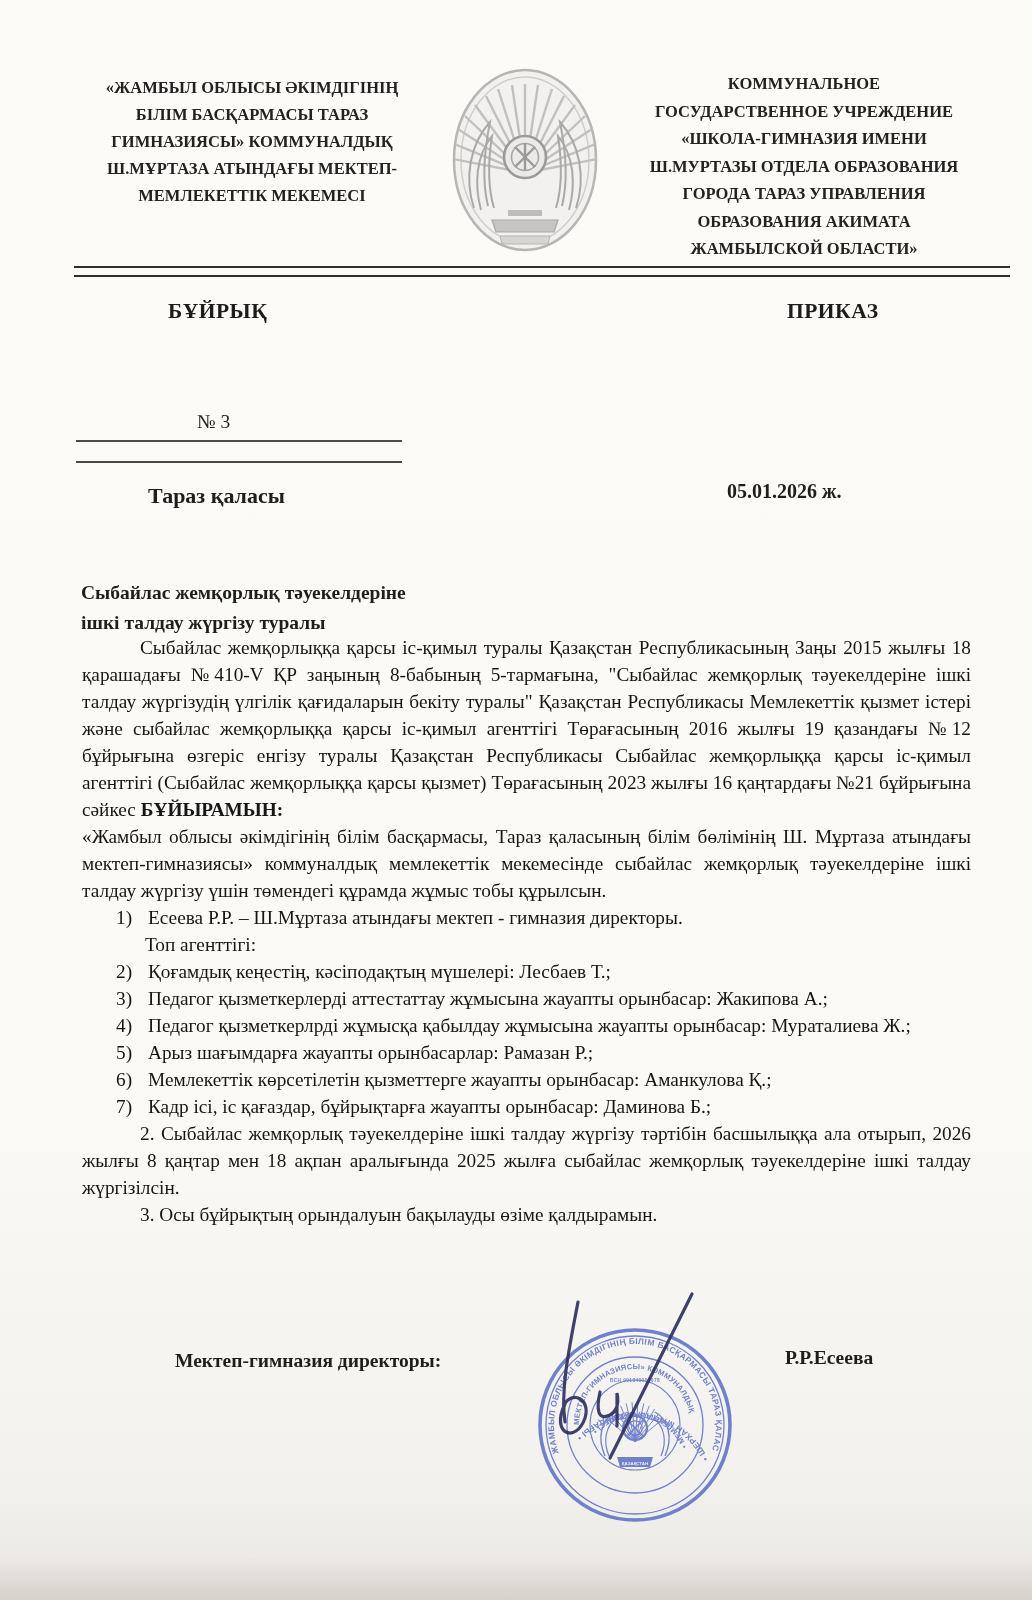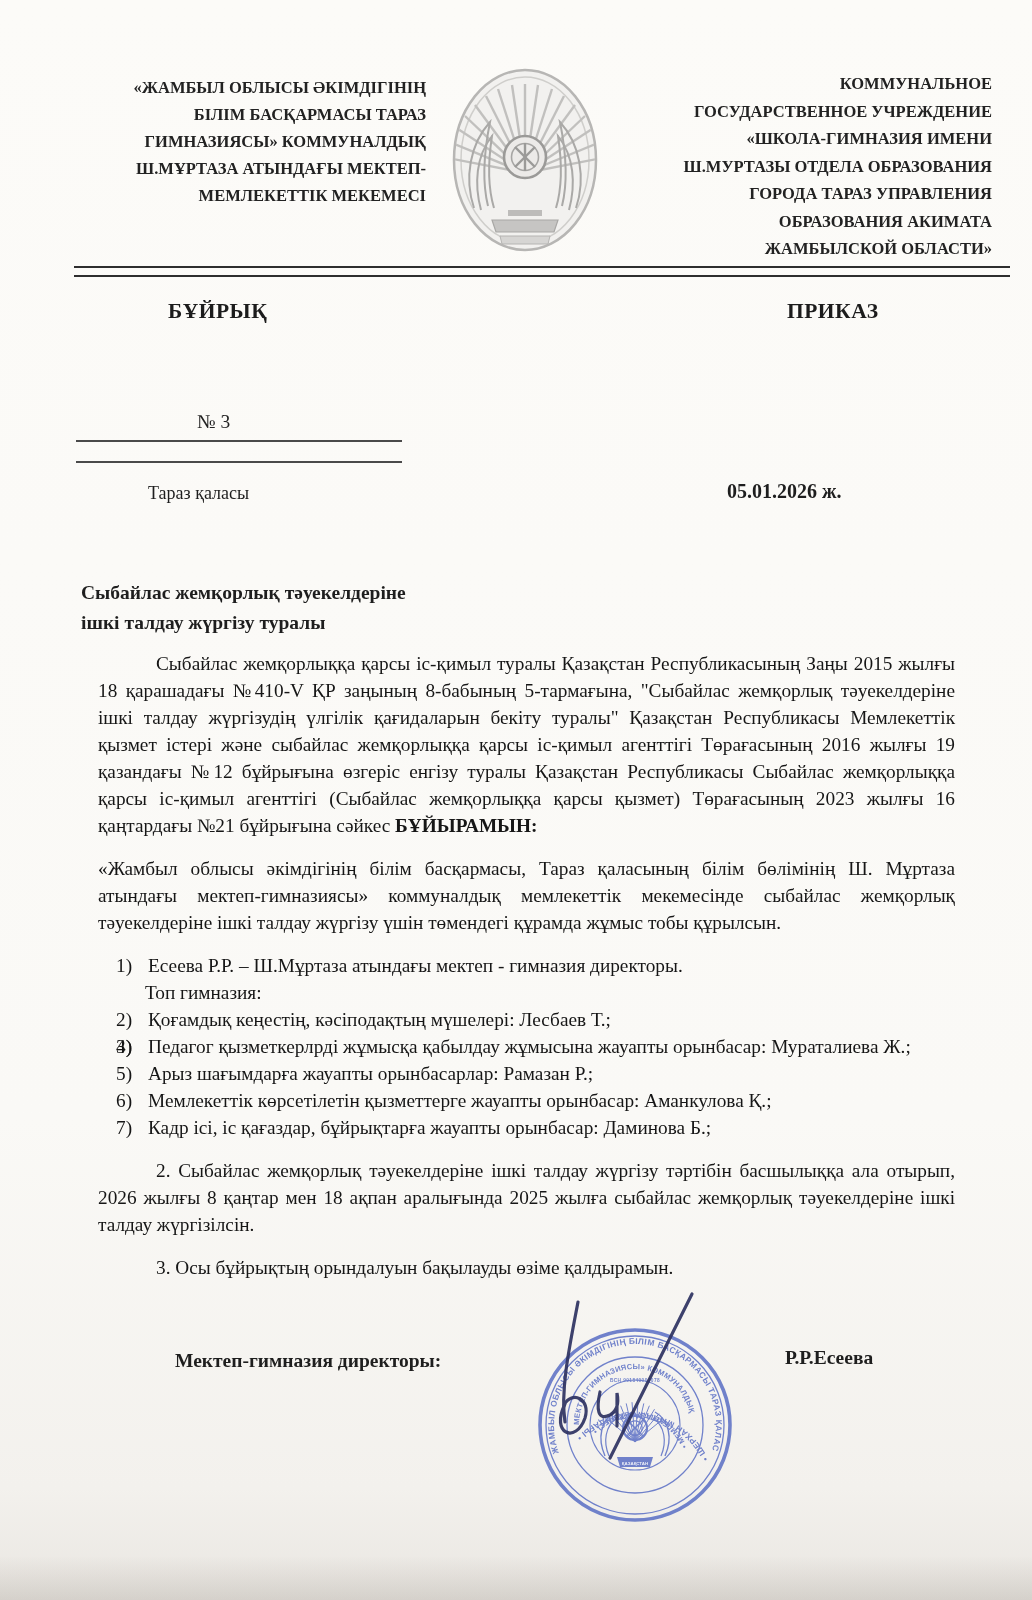--- a/index.html
+++ b/index.html
@@ -7,40 +7,40 @@
     position:relative;
     width:1032px;height:1600px;
     margin:0 auto;
     background:linear-gradient(180deg,#fcfbf8 0%,#faf9f6 70%,#f3f1ed 93%,#e9e6e1 100%);
     font-family:"Liberation Serif","DejaVu Serif",serif;
     color:#1e1e1e;
     overflow:hidden;
   }
   .abs{position:absolute;}
   
-  .hdr{font-weight:bold;text-align:right;font-size:16.5px;line-height:27px;color:#222;}
+  .hdr{font-weight:bold;text-align:center;font-size:16.5px;line-height:27px;color:#222;}
   .hdr-left{left:78px;top:74px;width:348px;}
   .hdr-right{left:616px;top:70px;width:376px;line-height:27.5px;}
   .emblem-box{left:448px;top:60px;width:154px;height:196px;}
   .rule-double{left:74px;top:266px;width:936px;height:7px;
     border-top:2.5px solid #2e2e2e;border-bottom:2.5px solid #2e2e2e;}
   .order-title{font-weight:bold;font-size:21.5px;letter-spacing:.5px;color:#1c1c1c;}
   .t-kk{left:168px;top:299px;}
   .t-ru{left:787px;top:299px;}
   .doc-number{left:197px;top:411px;font-size:19.5px;color:#222;}
   .num-line{left:76px;width:326px;border-top:2px solid #4a4a4a;height:0;}
   .nl1{top:440px;}
   .nl2{top:461px;}
-  .city{left:148px;top:483px;font-weight:normal;font-size:18px;}
+  .city{left:148px;top:483px;font-weight:bold;font-size:22px;}
   .date{left:727px;top:480px;font-weight:bold;font-size:20px;}
   .subject{left:81px;top:556px;font-weight:bold;font-size:19.5px;line-height:30px;margin-top:22px;}
   
   .body-block{left:82px;top:634px;width:889px;font-size:19.3px;line-height:27px;
     text-align:justify;color:#161616;}
-  .body-block p{margin:16px;}
+  .body-block p{margin:0;}
   .ind{text-indent:58px;}
   .lbl-line{margin-left:63px;text-align:left;}
   .li{position:relative;padding-left:66px;text-align:justify;}
   .li .num{position:absolute;left:34px;top:0;}
   
   .sig-label{left:175px;top:1350px;font-weight:bold;font-size:19.5px;}
   .sig-name{left:785px;top:1347px;font-weight:bold;font-size:19.5px;}
   .stamp-box{left:535px;top:1316px;width:200px;height:218px;opacity:.88;}
   .autograph-box{left:520px;top:1286px;width:210px;height:195px;}
   .shadow-bottom{left:0;top:1556px;width:1032px;height:44px;
@@ -130,23 +130,23 @@
 
   <div class="abs subject">
     <div>Сыбайлас жемқорлық тәуекелдеріне</div>
     <div>ішкі талдау жүргізу туралы</div>
   </div>
 
   <div class="abs body-block">
     <p class="ind"><span>Сыбайлас жемқорлыққа қарсы іс-қимыл туралы Қазақстан Республикасының Заңы 2015 жылғы 18 қарашадағы №410-V ҚР заңының 8-бабының 5-тармағына, "Сыбайлас жемқорлық тәуекелдеріне ішкі талдау жүргізудің үлгілік қағидаларын бекіту туралы" Қазақстан Республикасы Мемлекеттік қызмет істері және сыбайлас жемқорлыққа қарсы іс-қимыл агенттігі Төрағасының 2016 жылғы 19 қазандағы №12 бұйрығына өзгеріс енгізу туралы Қазақстан Республикасы Сыбайлас жемқорлыққа қарсы іс-қимыл агенттігі (Сыбайлас жемқорлыққа қарсы қызмет) Төрағасының 2023 жылғы 16 қаңтардағы №21 бұйрығына сәйкес </span><b>БҰЙЫРАМЫН:</b></p>
     <p>«Жамбыл облысы әкімдігінің білім басқармасы, Тараз қаласының білім бөлімінің Ш. Мұртаза атындағы мектеп-гимназиясы» коммуналдық мемлекеттік мекемесінде сыбайлас жемқорлық тәуекелдеріне ішкі талдау жүргізу үшін төмендегі құрамда жұмыс тобы құрылсын.</p>
     <div class="li"><span class="num">1)</span><span>Есеева Р.Р. – Ш.Мұртаза атындағы мектеп - гимназия директоры.</span></div>
-    <div class="lbl-line">Топ гимназия:</div>
+    <div class="lbl-line">Топ агенттігі:</div>
     <div class="li"><span class="num">2)</span><span>Қоғамдық кеңестің, кәсіподақтың мүшелері: Лесбаев Т.;</span></div>
-    <div class="li"><span class="num">3)</span></div>
+    <div class="li"><span class="num">3)</span><span>Педагог қызметкерлерді аттестаттау жұмысына жауапты орынбасар: Жакипова А.;</span></div>
     <div class="li"><span class="num">4)</span><span>Педагог қызметкерлрді жұмысқа қабылдау жұмысына жауапты орынбасар: Мураталиева Ж.;</span></div>
     <div class="li"><span class="num">5)</span><span>Арыз шағымдарға жауапты орынбасарлар: Рамазан Р.;</span></div>
     <div class="li"><span class="num">6)</span><span>Мемлекеттік көрсетілетін қызметтерге жауапты орынбасар: Аманкулова Қ.;</span></div>
     <div class="li"><span class="num">7)</span><span>Кадр ісі, іс қағаздар, бұйрықтарға жауапты орынбасар: Даминова Б.;</span></div>
     <p class="ind">2. Сыбайлас жемқорлық тәуекелдеріне ішкі талдау жүргізу тәртібін басшылыққа ала отырып, 2026 жылғы 8 қаңтар мен 18 ақпан аралығында 2025 жылға сыбайлас жемқорлық тәуекелдеріне ішкі талдау жүргізілсін.</p>
     <p class="ind">3. Осы бұйрықтың орындалуын бақылауды өзіме қалдырамын.</p>
   </div>
 
   <div class="abs sig-label">Мектеп-гимназия директоры:</div>
   <div class="abs sig-name">Р.Р.Есеева</div>

